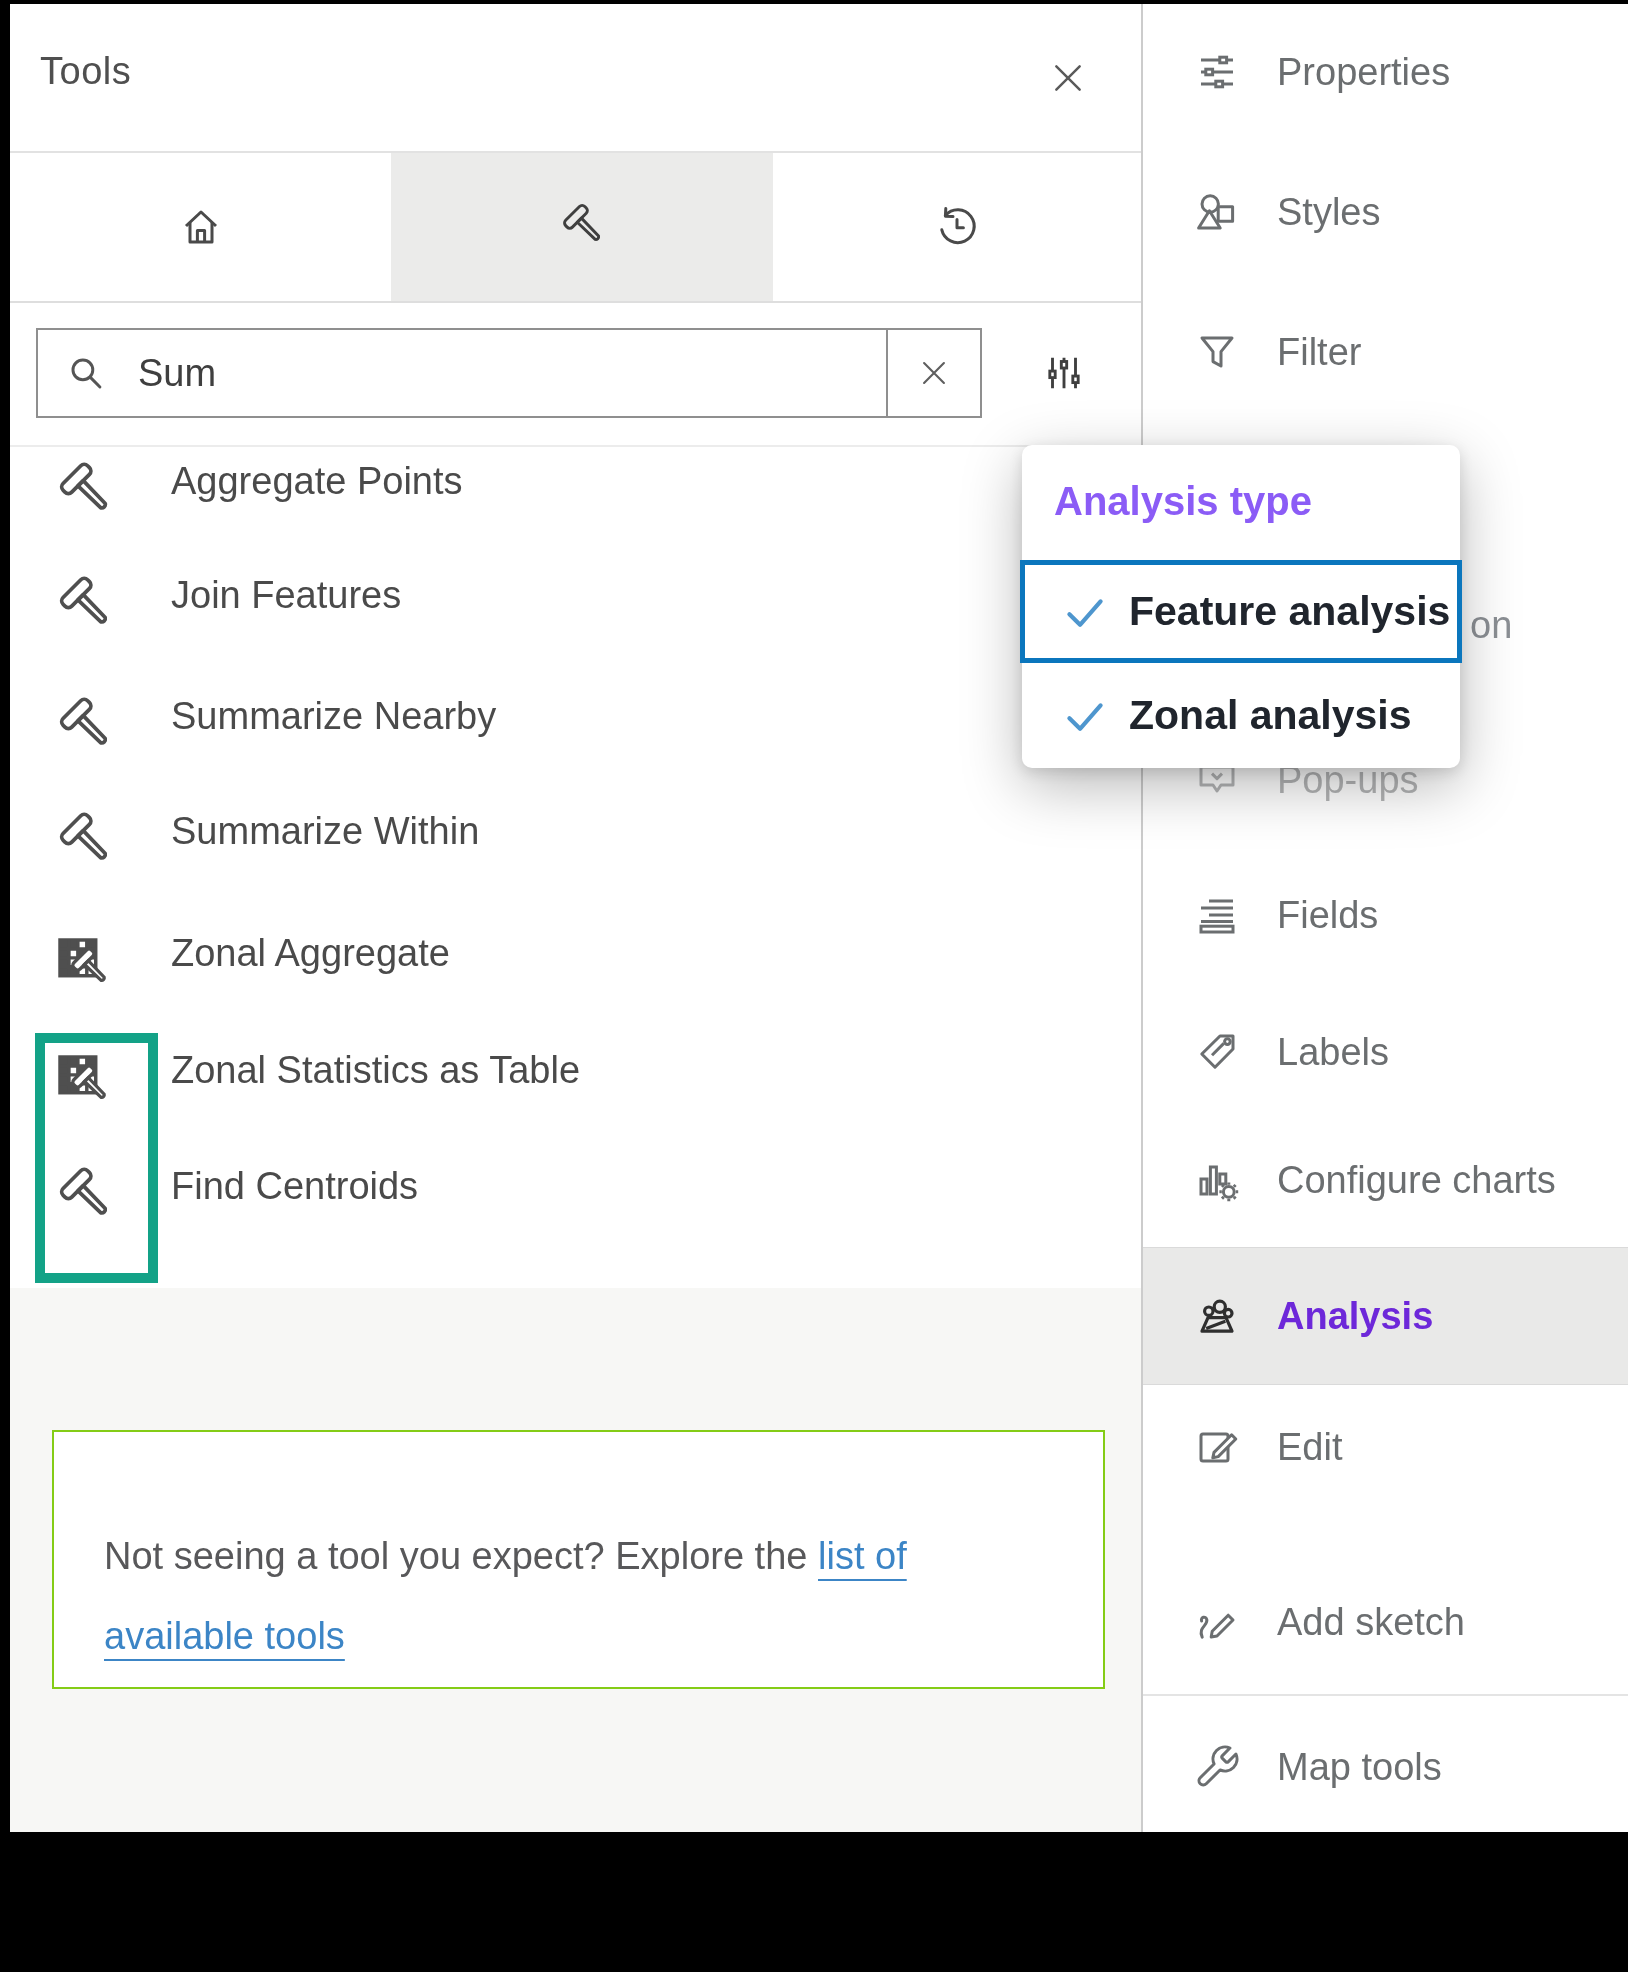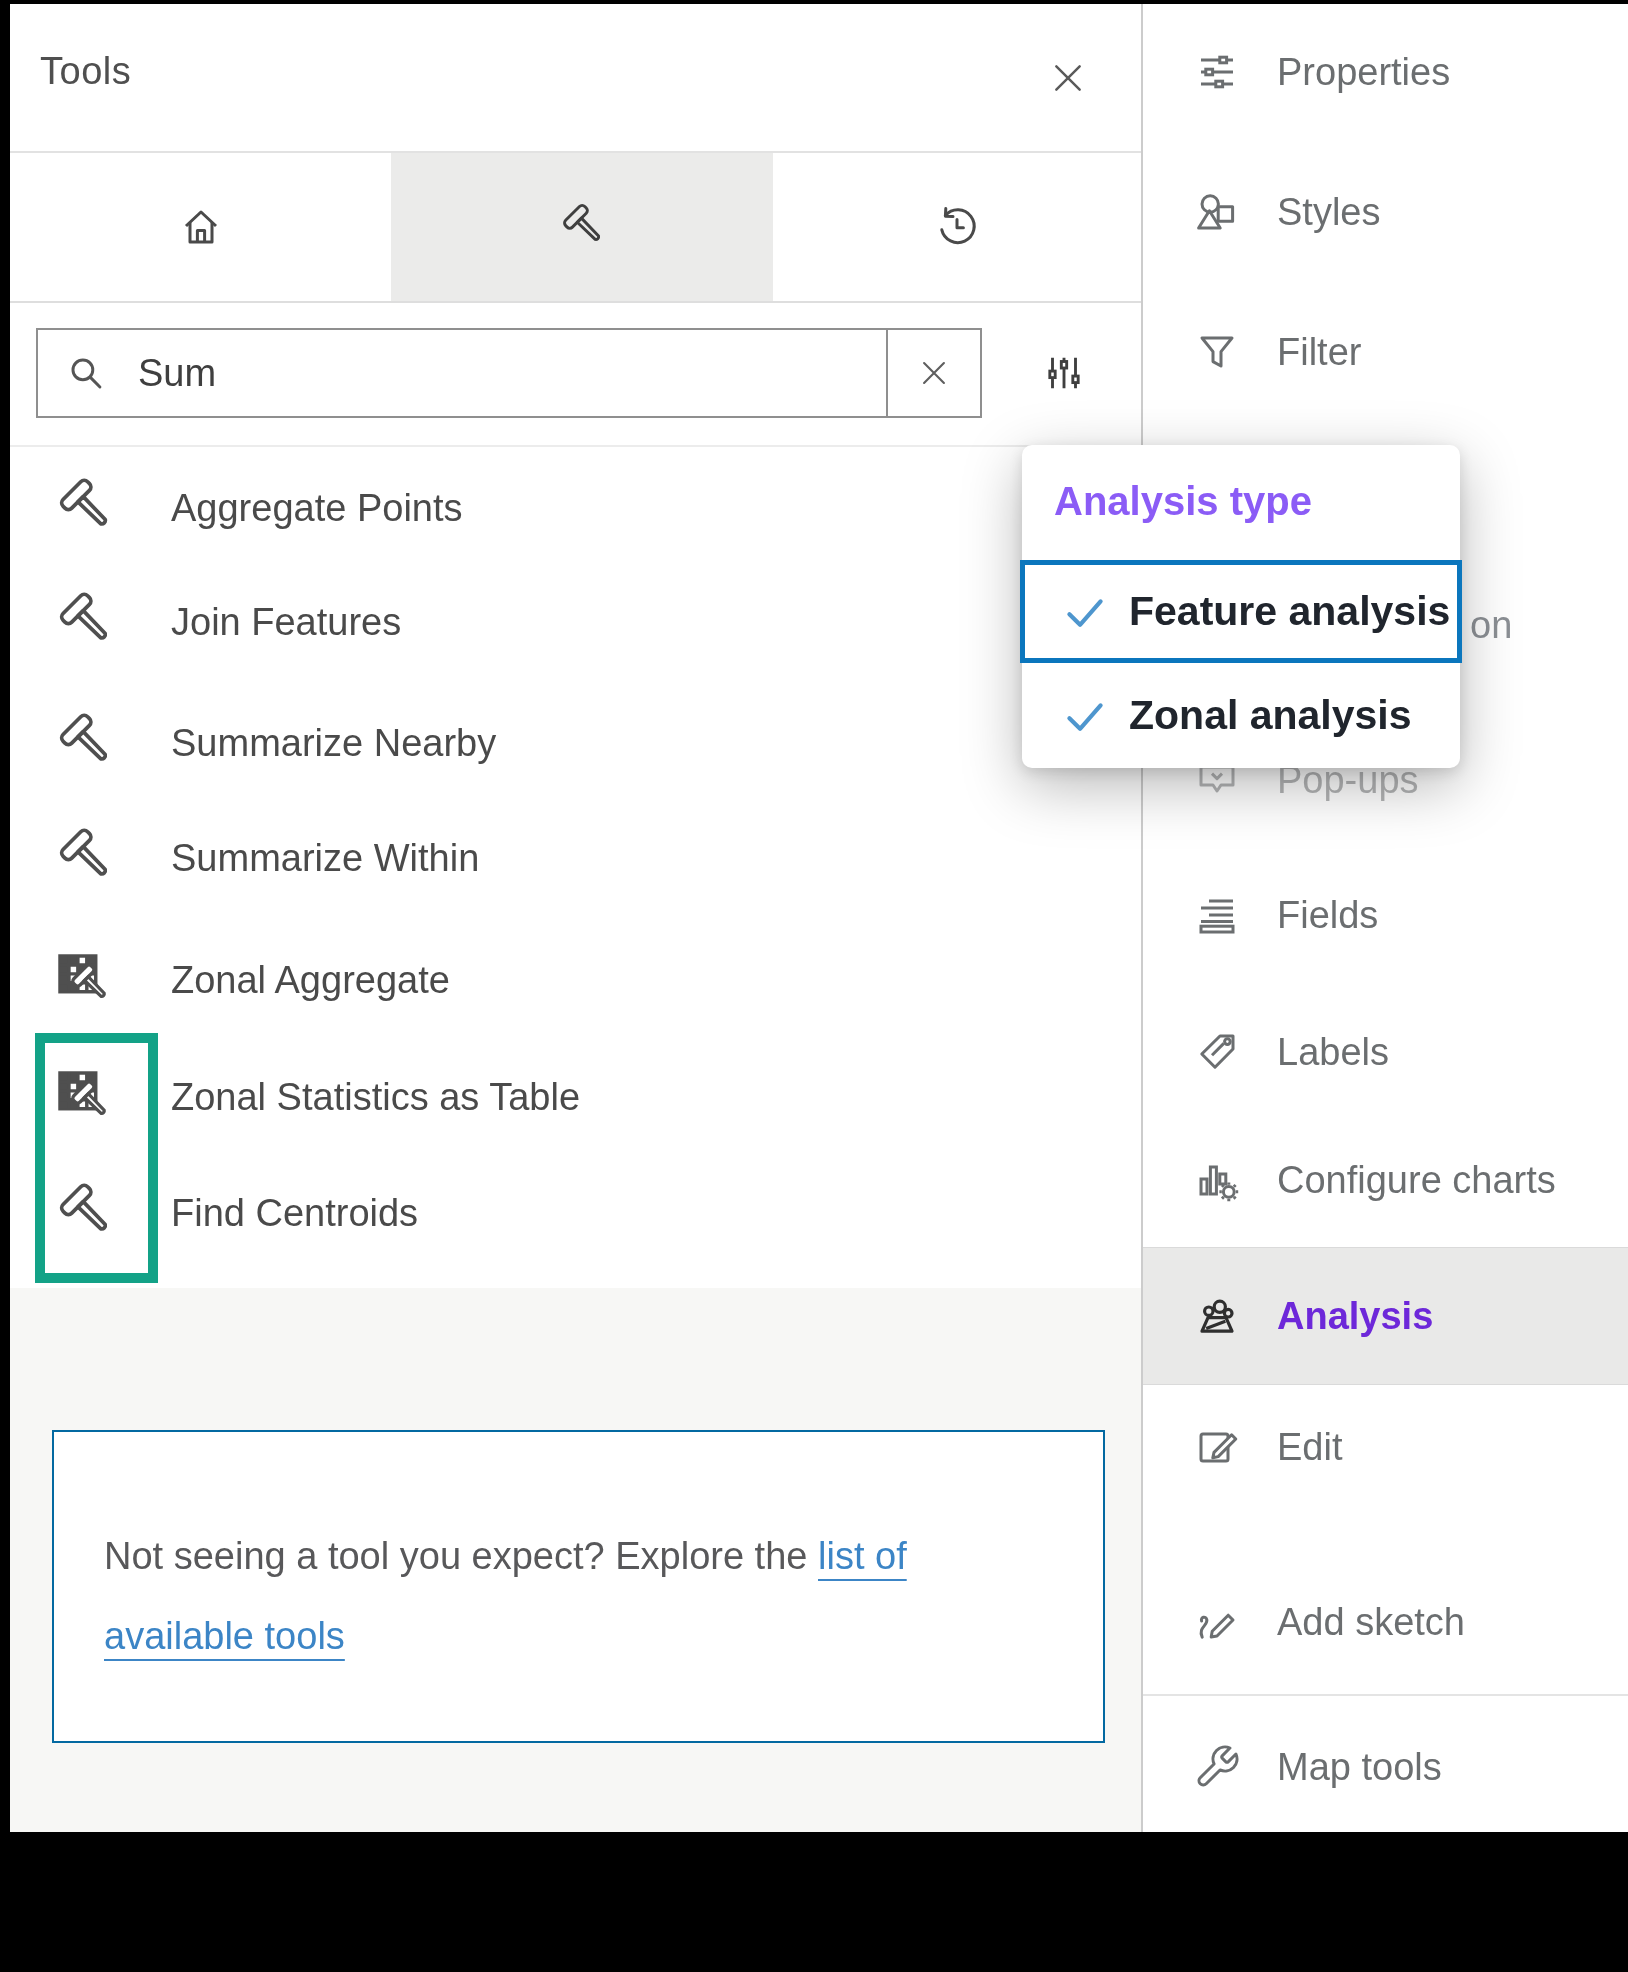--- a/index.html
+++ b/index.html
@@ -22,28 +22,28 @@
   #tab-home { width:381px; } #tab-tools { width:382px; } #tab-history { width:368px; }
   .tab.selected { background:#ebebea; }
 
   #search-row { position:absolute; left:26px; top:324px; width:946px; height:90px; border:2px solid #8f8f8f; background:#fff; display:flex; align-items:stretch; }
   #search-left { flex:1; display:flex; align-items:center; padding-left:26px;border-radius:27px; }
   #search-input { border:none; outline:none; font-family:"Liberation Sans",sans-serif; font-size:38px; color:#3f3f3f; margin-left:30px; width:620px; background:transparent; }
   #search-clear { width:94px; border-left:2px solid #8f8f8f; display:flex; align-items:center; justify-content:center; cursor:pointer; }
   #search-filter-btn { position:absolute; left:1027px; top:342px; width:54px; height:54px; display:flex; align-items:center; justify-content:center; cursor:pointer; }
   #list-top-divider { position:absolute; left:0; top:441px; width:1131px; height:2px; background:#ececec; }
 
-  .tool-row { position:absolute; left:0; width:1131px; height:96px; display:flex; align-items:center; padding-left:42px; cursor:pointer; background:transparent; }
+  .tool-row { position:absolute; left:0; width:1131px; height:96px; display:flex; padding-left:42px; cursor:pointer; background:transparent; }
   .tool-icon { width:64px; height:64px; flex:0 0 64px; }
   .tool-label { margin-left:55px; font-size:38px; color:#4a4a4a; }
 
   #green-box { position:absolute; left:25px; top:1029px; width:123px; height:250px; border:10px solid #13a287; z-index:6; pointer-events:none; }
 
   #panel-grey { position:absolute; left:0; top:1284px; width:1131px; height:544px; background:#f7f7f5; }
-  #note-box { position:absolute; left:42px; top:1426px; width:1053px; height:313px; background:#ffffff; border:2px solid #0369a1; padding:84px 86px 0 50px; z-index:2; }
+  #note-box { position:absolute; left:42px; top:1426px; width:1053px; height:259px; background:#ffffff; border:2px solid #84cc16; padding:84px 86px 0 50px; z-index:2; }
   #note-text { font-size:38px; line-height:80px; color:#58585a; }
   #note-link { color:#3c85c6; text-decoration:underline; text-decoration-thickness:2px; text-underline-offset:10px; cursor:pointer; }
 
   
   #sidebar { position:absolute; left:1141px; top:4px; width:487px; height:1828px; background:#ffffff; border-left:2px solid #cccccc; }
   .sb-row { position:absolute; left:0; width:487px; height:96px; display:flex; align-items:center; padding-left:50px; cursor:pointer; }
   .sb-icon { width:48px; height:48px; flex:0 0 48px; }
   .sb-label { margin-left:36px; font-size:38px; color:#6b6e70; white-space:nowrap; }
   .sb-row.dimmed { opacity:0.5; }
   #sb-selected { position:absolute; left:0; top:1243px; width:487px; height:138px; background:#e9e9e8; border-top:1px solid #dadada; border-bottom:1px solid #dadada; display:flex; align-items:center; padding-left:50px; cursor:pointer; }

